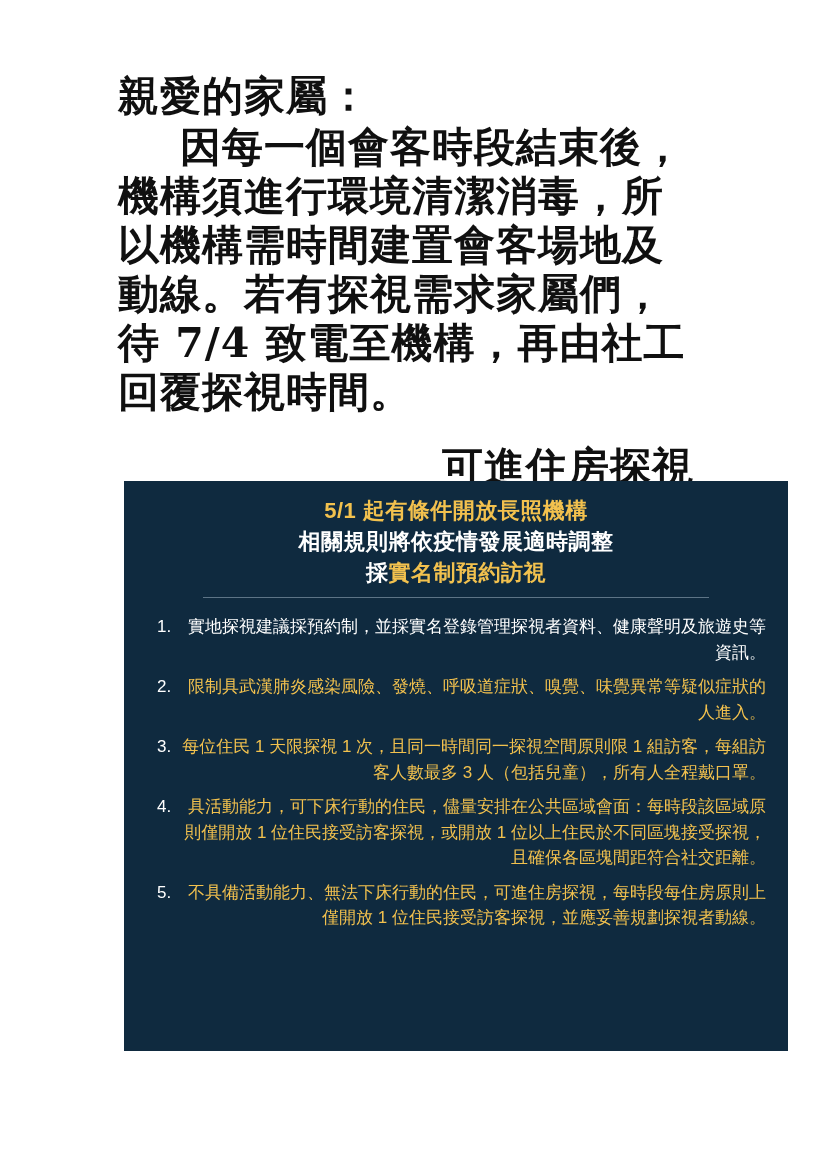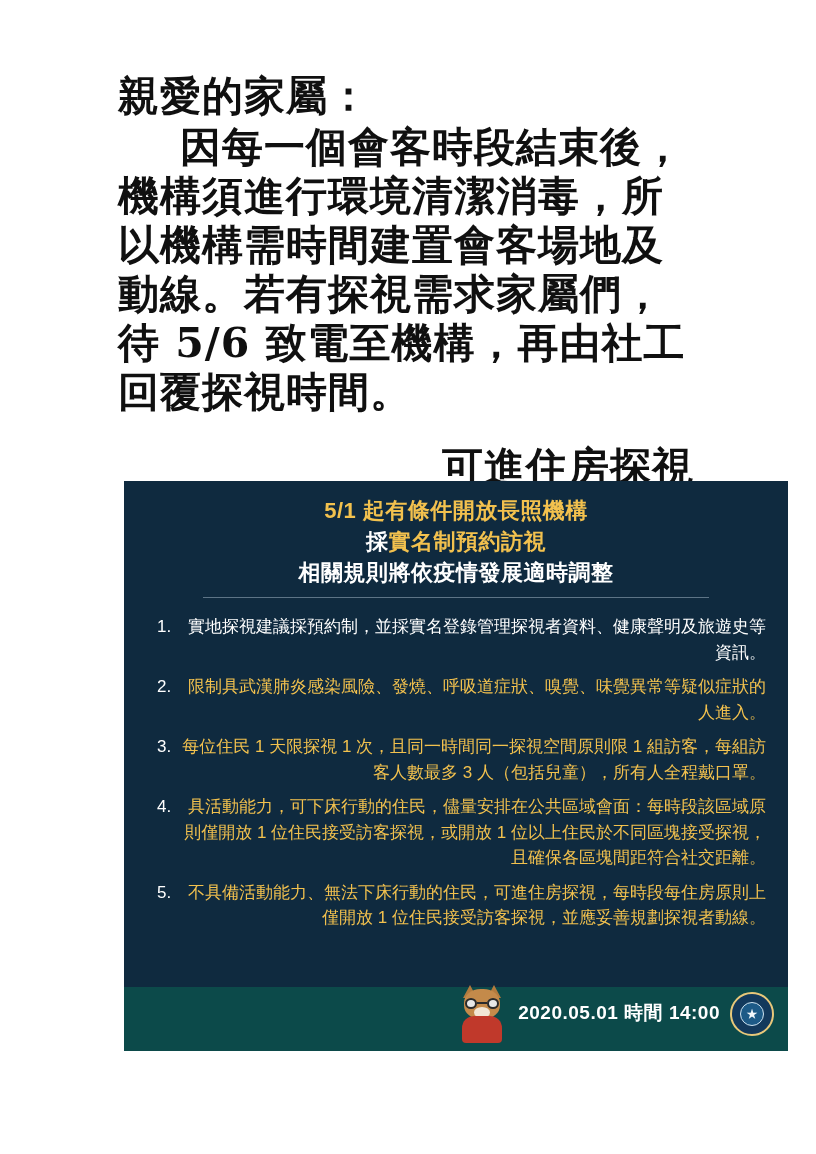--- a/index.html
+++ b/index.html
@@ -214,62 +214,37 @@
     color: #f2f7fb;
     font-size: 12px;
     line-height: 12px;
   }
 </style>
 </head>
 <body>
 
 <div class="letter">
   <p class="salutation">親愛的家屬：</p>
-  <p class="para">因每一個會客時段結束後，機構須進行環境清潔消毒，所以機構需時間建置會客場地及動線。若有探視需求家屬們，待 5/6 致電至機構，再由社工回覆探視時間。</p>
+  <p class="para">因每一個會客時段結束後，機構須進行環境清潔消毒，所以機構需時間建置會客場地及動線。若有探視需求家屬們，待 7/4 致電至機構，再由社工回覆探視時間。</p>
   <p class="signature">可進住房探視</p>
 </div>
 
 <div class="poster">
 
   <div class="poster-head">
     <div class="hl amber">5/1 起有條件開放長照機構</div>
+    <div class="hl">相關規則將依疫情發展適時調整</div>
     <div class="hl"><span>採</span><span class="amber">實名制預約訪視</span></div>
-    <div class="hl">相關規則將依疫情發展適時調整</div>
     <div class="rule"></div>
   </div>
 
   <div class="poster-body">
     <ol class="rules">
       <li><span>實地探視建議採預約制，並採實名登錄管理探視者資料、健康聲明及旅遊史等資訊。</span></li>
       <li><span class="amber">限制具武漢肺炎感染風險、發燒、呼吸道症狀、嗅覺、味覺異常等疑似症狀的人進入。</span></li>
       <li><span class="amber">每位住民 1 天限探視 1 次，且同一時間同一探視空間原則限 1 組訪客，每組訪客人數最多 3 人（包括兒童），所有人全程戴口罩。</span></li>
       <li><span class="amber">具活動能力，可下床行動的住民，儘量安排在公共區域會面：每時段該區域原則僅開放 1 位住民接受訪客探視，或開放 1 位以上住民於不同區塊接受探視，且確保各區塊間距符合社交距離。</span></li>
       <li><span class="amber">不具備活動能力、無法下床行動的住民，可進住房探視，每時段每住房原則上僅開放 1 位住民接受訪客探視，並應妥善規劃探視者動線。</span></li>
     </ol>
   </div>
 
-  <div class="poster-foot">
-    <div class="foot-inner">
-      <div class="dog">
-        <div class="ear-l"></div>
-        <div class="ear-r"></div>
-        <div class="head"></div>
-        <div class="muzzle"></div>
-        <div class="glasses">
-            <span class="l"></span>
-            <i></i>
-            <span class="r"></span>
-          </div>
-        <div class="body"></div>
-      </div>
-      <div class="foot-text">
-        <span>2020.05.01</span>
-        <span>時間</span>
-        <span>14:00</span>
-      </div>
-      <div class="emblem">
-        <div class="inner"></div>
-        <div class="star">★</div>
-      </div>
-    </div>
-  </div>
 
 </div>
 
 </body></html>

